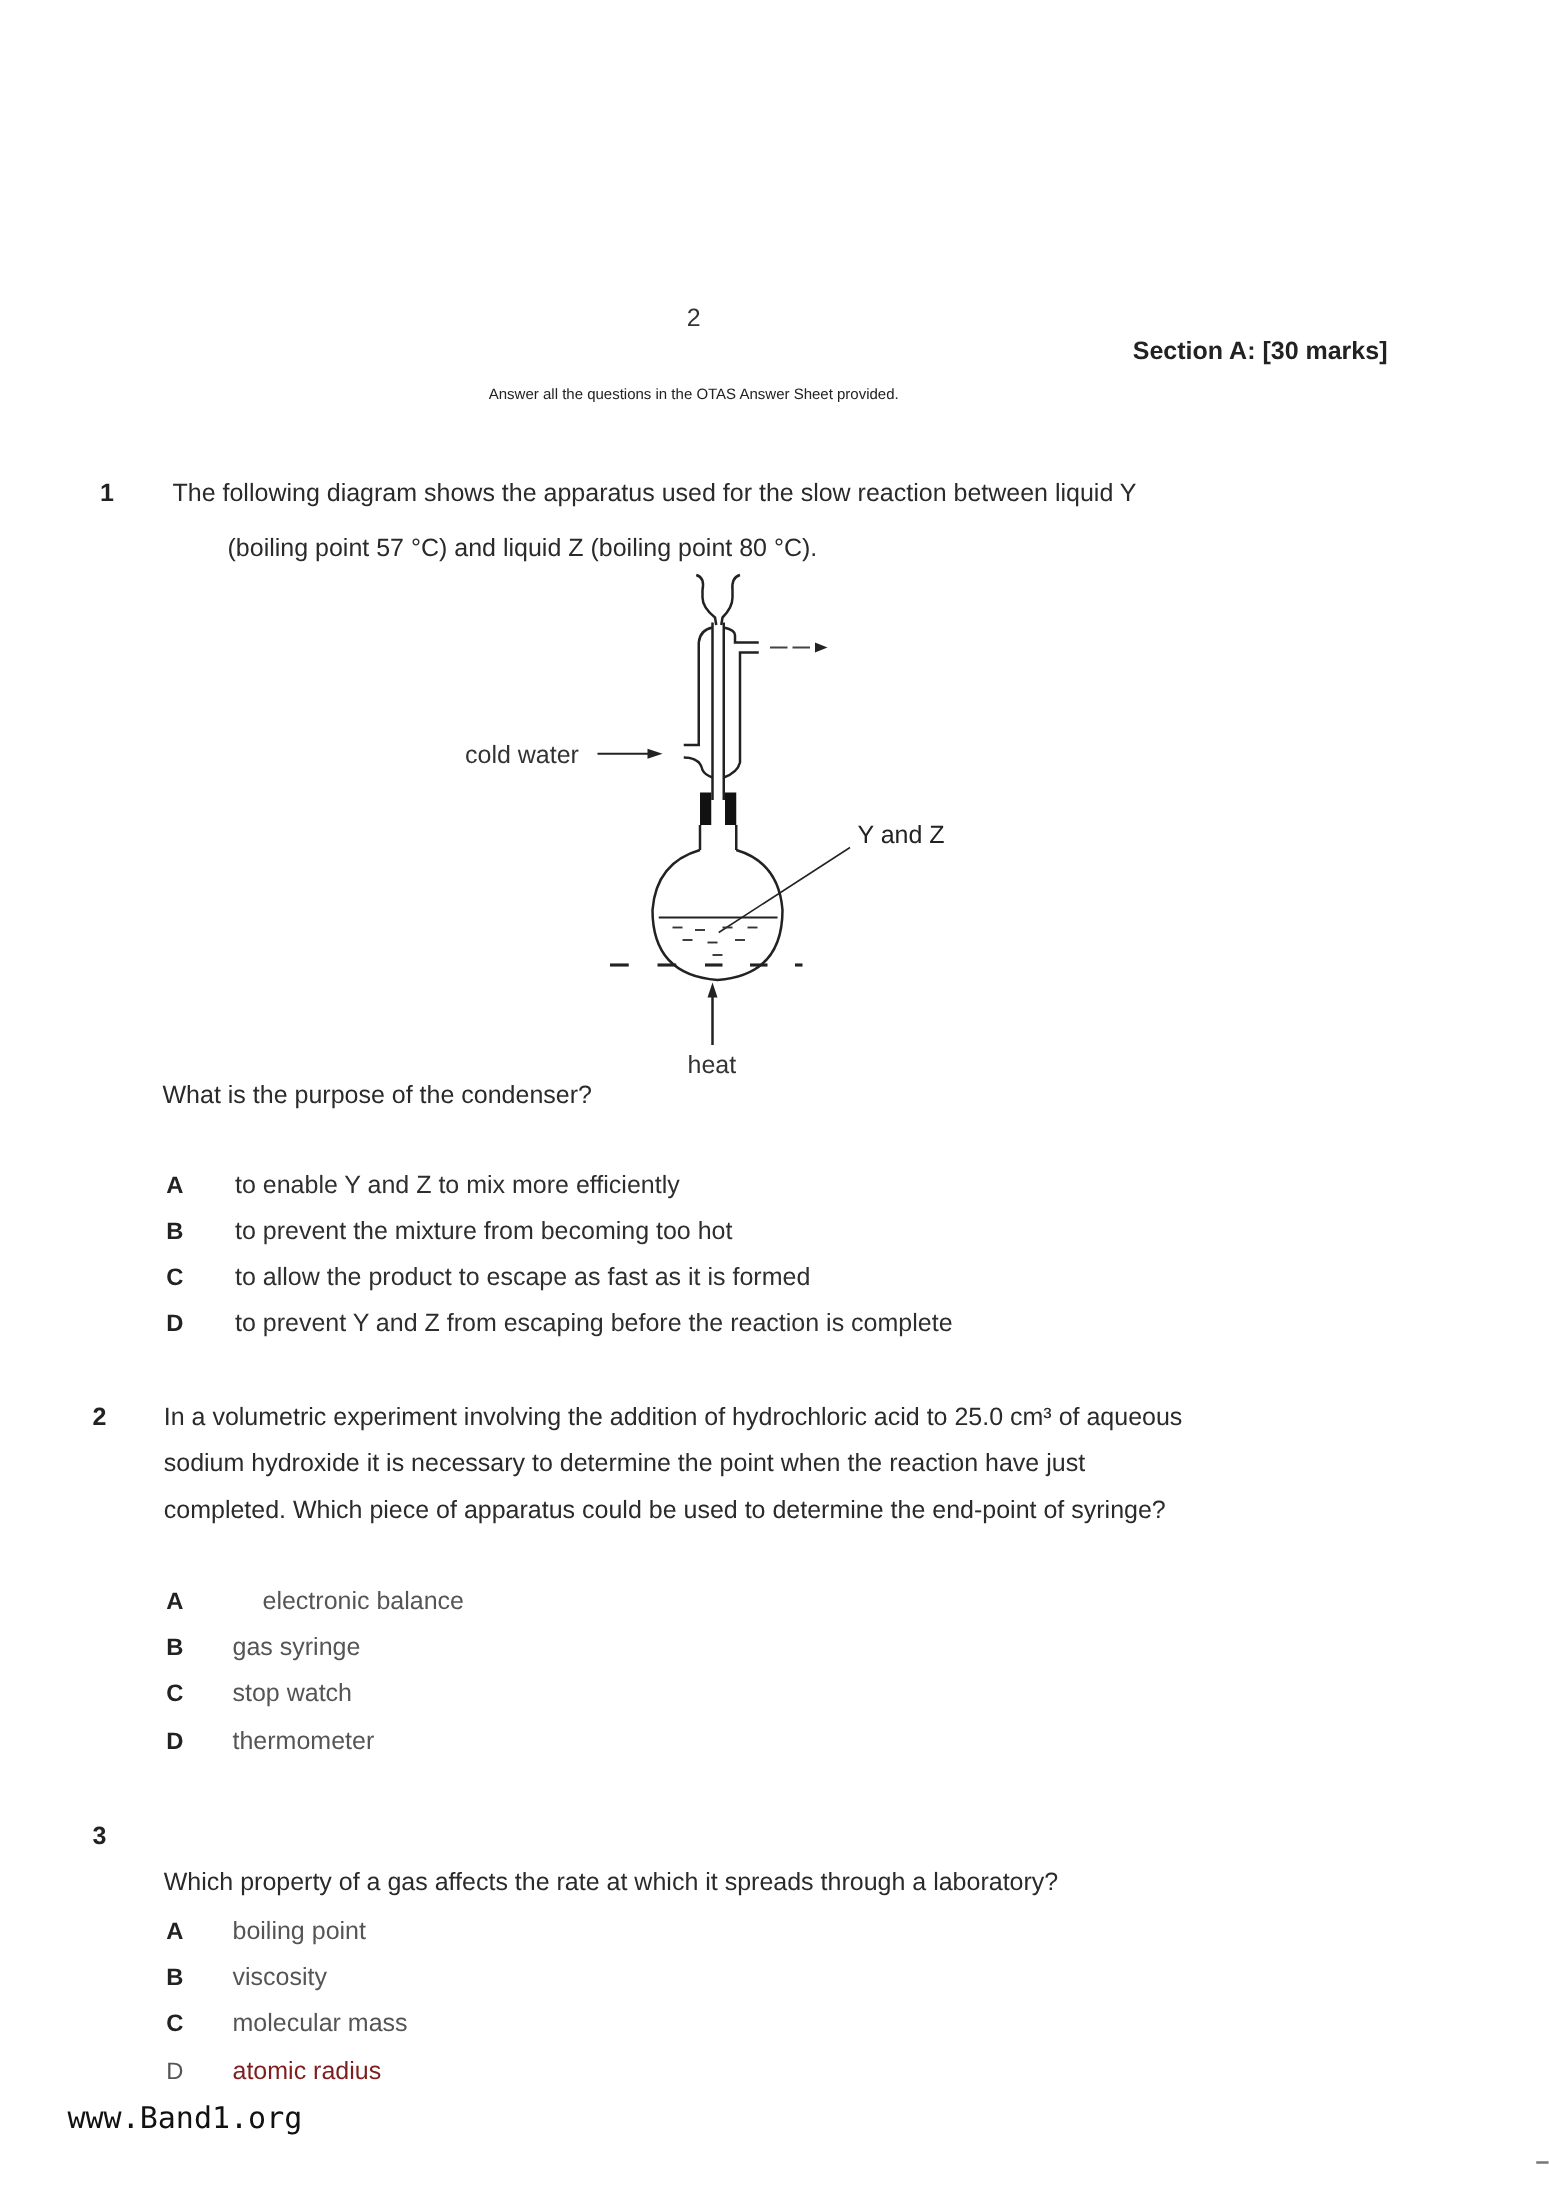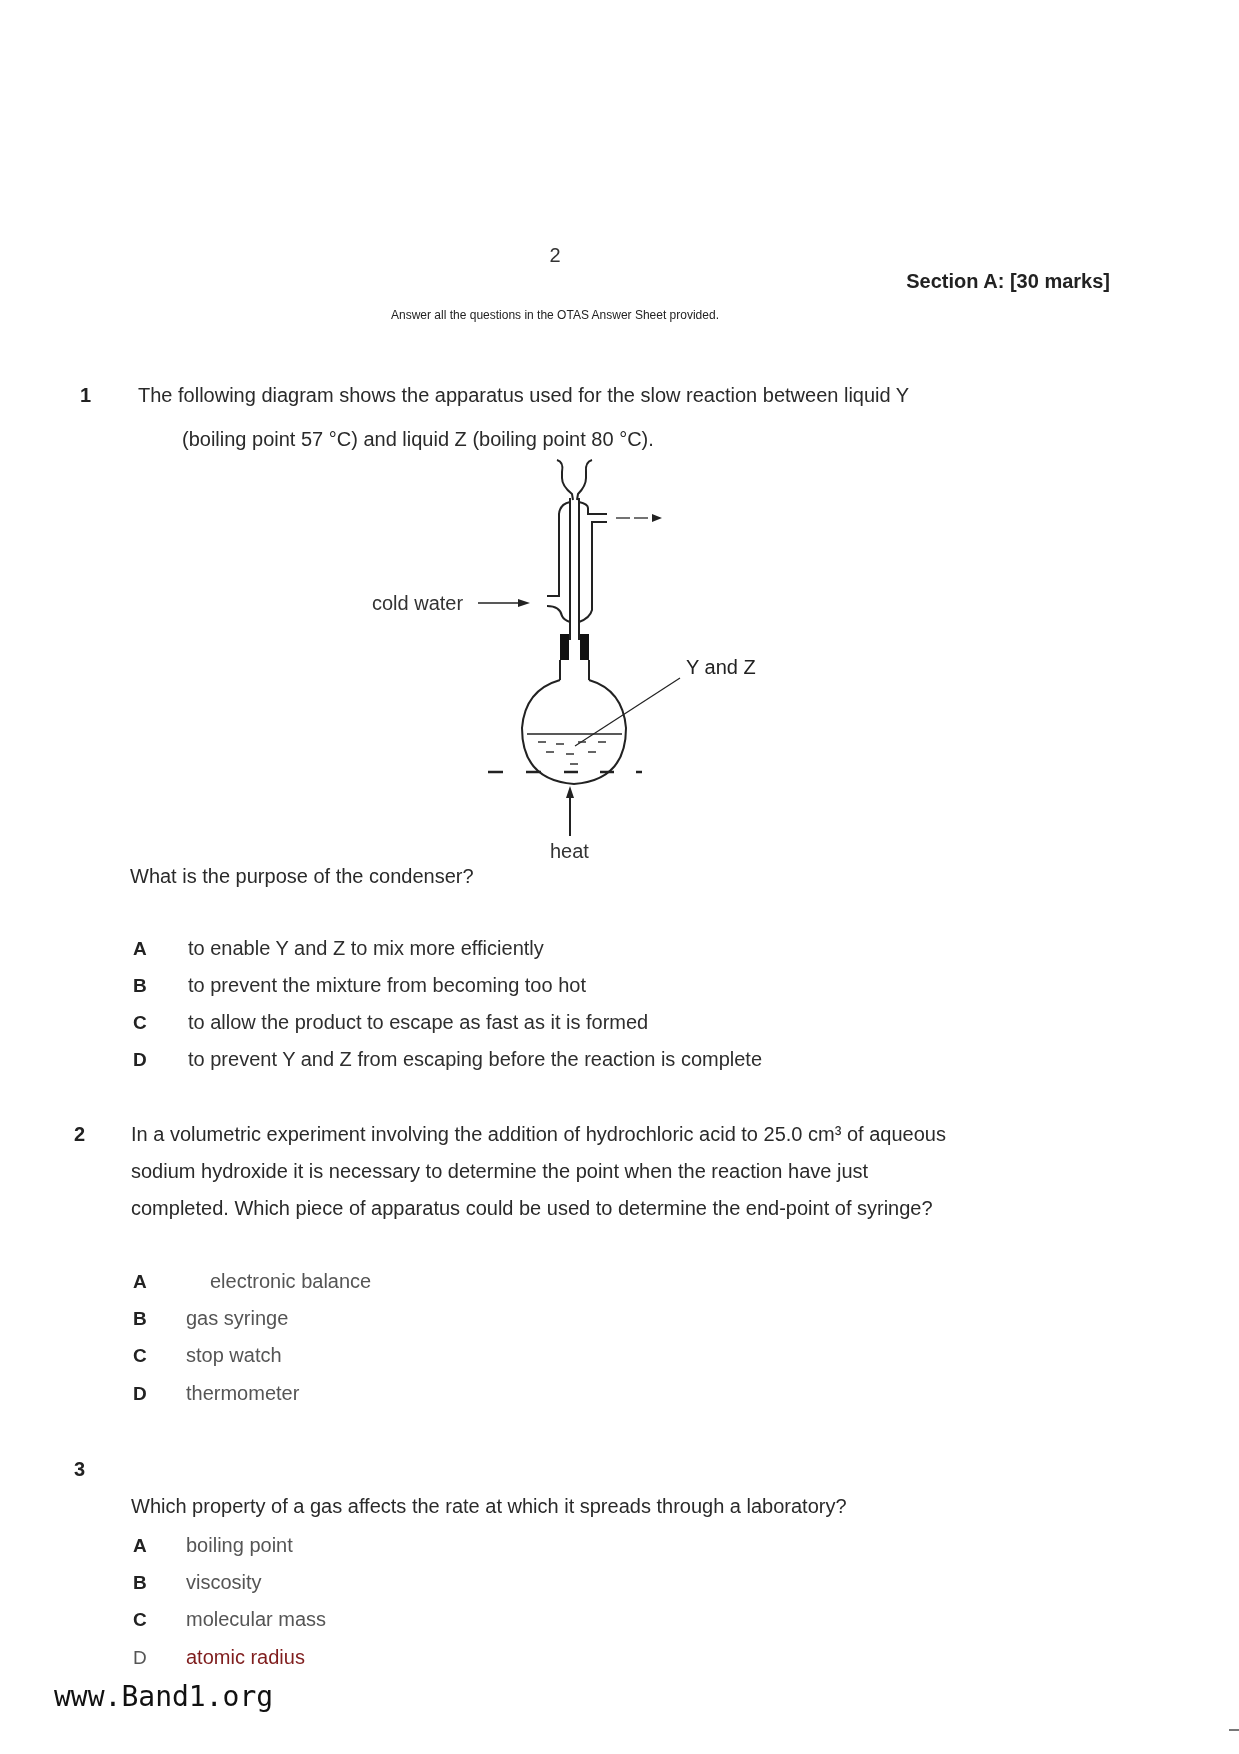--- a/index.html
+++ b/index.html
@@ -9,21 +9,21 @@
   }
   .abs { position: absolute; }
   .page-num { left: 0; width: 1110px; top: 244px; text-align: center; font-size: 20px; color: #333; }
   .section-title { left: 0; width: 1110px; top: 270px; text-align: right; font-size: 20px; font-weight: bold; color: #222; }
   .instructions { left: 0; width: 1110px; top: 308px; text-align: center; font-size: 12px; color: #222; }
   .qnum { font-size: 20px; font-weight: bold; color: #222; }
   .qtext { font-size: 20px; line-height: 37px; color: #2a2a2a; }
   .opt-letter { font-size: 19px; font-weight: bold; color: #222; }
   .opt-text { font-size: 20px; color: #2e2e2e; }
   .faint { color: #555; }
-  .watermark { left: 54px; top: 1680px; font-family: "DejaVu Sans Mono", monospace; font-size: 28px; color: #111; }
+  .watermark { left: 54px; top: 1680px; font-family: "DejaVu Sans Mono", monospace; font-size: 24px; color: #111; }
   svg text { font-family: "Liberation Sans", sans-serif; }
   .edge-mark { right: 0; top: 1729px; width: 10px; height: 2px; background: #777; }
 </style>
 </head>
 <body>
 
 <div class="abs page-num">2</div>
 <div class="abs section-title">Section A: [30 marks]</div>
 <div class="abs instructions">Answer all the questions in the OTAS Answer Sheet provided.</div>
 

